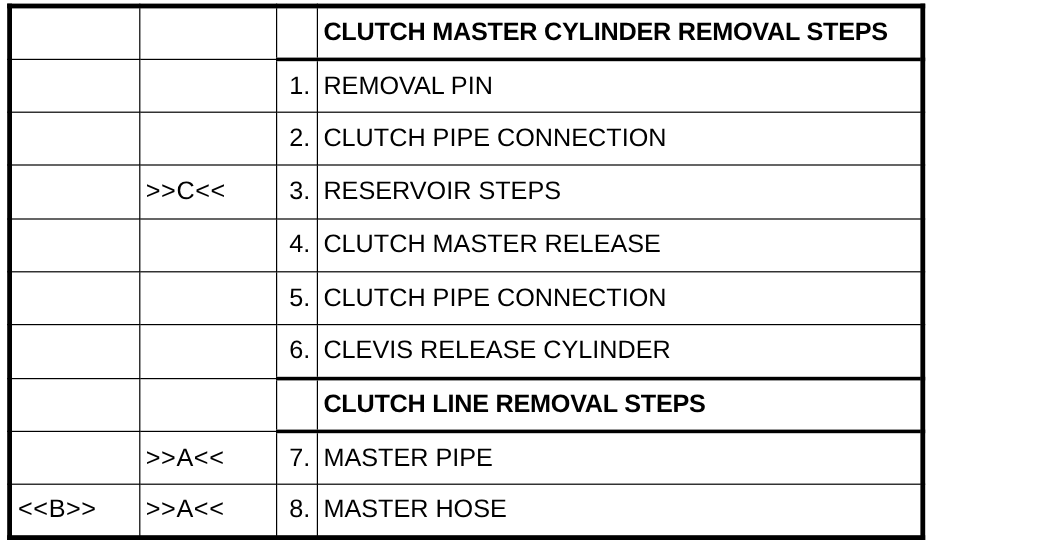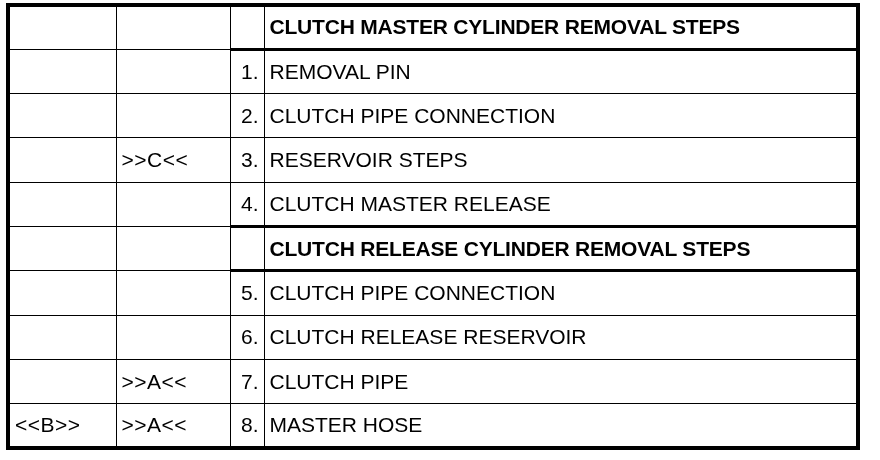--- a/index.html
+++ b/index.html
@@ -19,21 +19,21 @@
     width: 880px;
     height: 460px;
     background: #ffffff;
   }
 
   
   #removal-steps-table {
     position: absolute;
     left: 6px;
     top: 3px;
-    width: 854px;
+    width: 765px;
     height: 447px;
     border-collapse: collapse;
     border: 4px solid #000000;
     background: #ffffff;
     table-layout: fixed;
   }
 
   #removal-steps-table col.col-ref-b   { width: 108px; }
   #removal-steps-table col.col-ref-a   { width: 114px; }
   #removal-steps-table col.col-num     { width: 34px;  }
@@ -135,47 +135,47 @@
         <td class="cell-desc">RESERVOIR STEPS</td>
       </tr>
 
       <tr>
         <td class="cell-ref-b"></td>
         <td class="cell-ref-a"></td>
         <td class="cell-num">4.</td>
         <td class="cell-desc">CLUTCH MASTER RELEASE</td>
       </tr>
 
-      <tr class="section-row">
-        <td class="cell-ref-b"></td>
-        <td class="cell-ref-a"></td>
-        <td class="cell-num"></td>
-        <td class="cell-desc">CLUTCH RELEASE CYLINDER REMOVAL STEPS</td>
-      </tr>
 
       <tr>
         <td class="cell-ref-b"></td>
         <td class="cell-ref-a"></td>
         <td class="cell-num">5.</td>
         <td class="cell-desc">CLUTCH PIPE CONNECTION</td>
       </tr>
 
       <tr>
         <td class="cell-ref-b"></td>
         <td class="cell-ref-a"></td>
         <td class="cell-num">6.</td>
-        <td class="cell-desc">CLUTCH RELEASE RESERVOIR</td>
+        <td class="cell-desc">CLEVIS RELEASE CYLINDER</td>
       </tr>
 
+      <tr class="section-row">
+        <td class="cell-ref-b"></td>
+        <td class="cell-ref-a"></td>
+        <td class="cell-num"></td>
+        <td class="cell-desc">CLUTCH LINE REMOVAL STEPS</td>
+      </tr>
 
       <tr>
         <td class="cell-ref-b"></td>
         <td class="cell-ref-a">&gt;&gt;A&lt;&lt;</td>
         <td class="cell-num">7.</td>
-        <td class="cell-desc">CLUTCH PIPE</td>
+        <td class="cell-desc">MASTER PIPE</td>
       </tr>
 
       <tr class="last-row">
         <td class="cell-ref-b">&lt;&lt;B&gt;&gt;</td>
         <td class="cell-ref-a">&gt;&gt;A&lt;&lt;</td>
         <td class="cell-num">8.</td>
         <td class="cell-desc">MASTER HOSE</td>
       </tr>
 
     </tbody>

